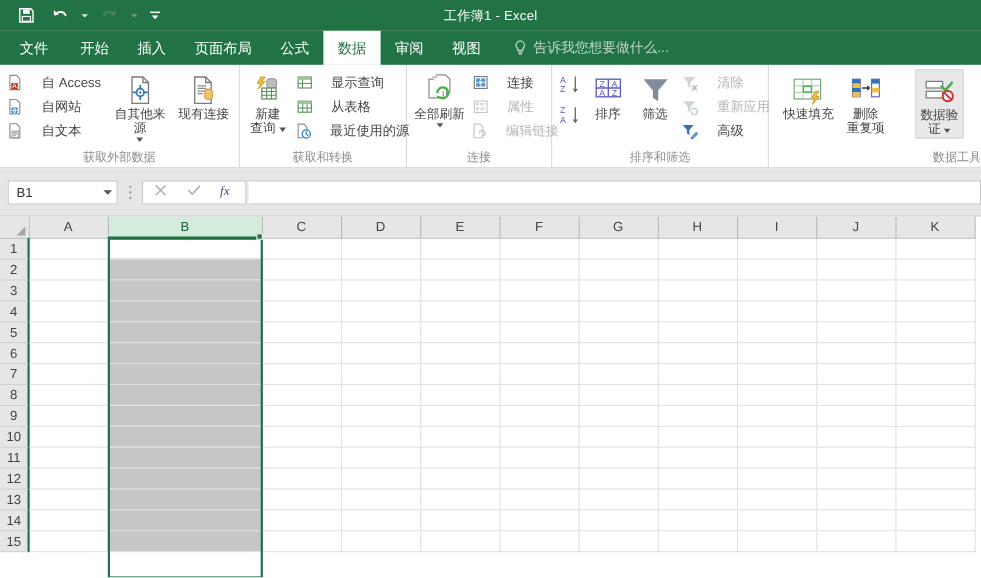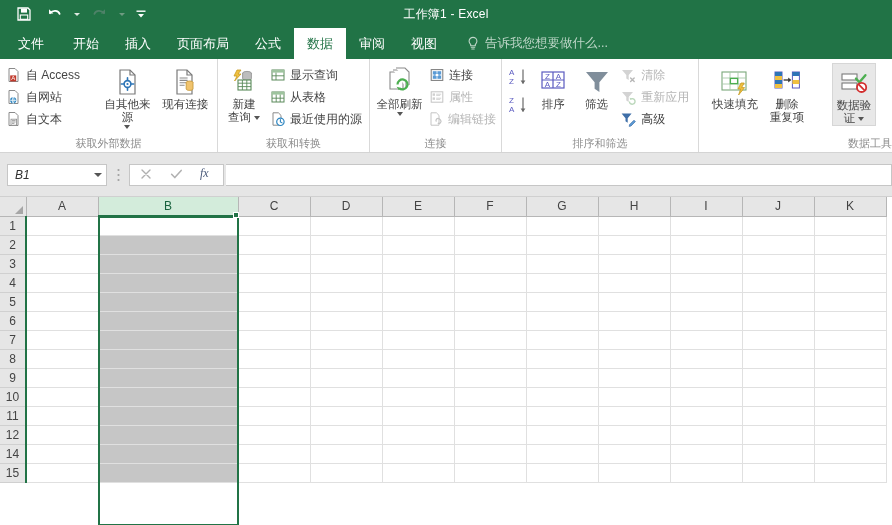--- a/index.html
+++ b/index.html
@@ -105,21 +105,21 @@
     line-height: 13px;
   }
   .bigbtn .ico { height: 32px; display: flex; align-items: center; justify-content: center; }
   .bigbtn.w60 { width: 60px; }
   .bigbtn.w44 { width: 44px; }
   .bigbtn.hot { background: #e8e8e8; border: 1px solid #d6d6d6; margin-left: 23px; }
 
   
   .smallcol { display: flex; flex-direction: column; padding-top: 1px; }
   .smallbtn {
-    display: flex; align-items: center; gap: 4px;
+    display: flex; align-items: center; gap: 16px;
     height: 22px; padding: 0 4px 0 2px;
     cursor: pointer;
     font-size: 12px; color: #444;
     white-space: nowrap;
   }
   .smallbtn .ico { width: 17px; height: 17px; display: flex; align-items: center; justify-content: center; }
   .smallbtn.disabled { color: #b5b5b5; cursor: default; }
 
   .bcaret { width: 0; height: 0; border-left: 3.5px solid transparent;
             border-right: 3.5px solid transparent; border-top: 4px solid #555; margin-top: 1px; }
@@ -134,21 +134,21 @@
     border-bottom: 1px solid #d0d0d0;
   }
   .namebox {
     width: 100px; height: 22px;
     background: #fff; border: 1px solid #c6c6c6;
     display: flex; align-items: center;
     padding: 0 4px 0 7px;
     font-size: 12px; color: #333;
     cursor: text;
   }
-  .namebox .nb-text { flex: 1; font-style: italic; }
+  .namebox .nb-text { flex: 1; }
   .nb-caret { width: 0; height: 0; border-left: 4px solid transparent;
               border-right: 4px solid transparent; border-top: 4.5px solid #555; }
   .fb-dots {
     width: 22px; height: 22px;
     display: flex; align-items: center; justify-content: center;
     cursor: pointer; color: #999; font-size: 13px; letter-spacing: 0;
   }
   .fb-btns {
     display: flex; align-items: center;
     height: 22px; background: #fff; border: 1px solid #c6c6c6;
@@ -852,20 +852,34 @@
       <td class="cell"></td>
       <td class="cell"></td>
       <td class="cell"></td>
       <td class="cell"></td>
       <td class="cell"></td>
       <td class="cell"></td>
       <td class="cell"></td>
       <td class="cell"></td>
     </tr>
 
+    <tr>
+      <td class="rowh inband">13</td>
+      <td class="cell"></td>
+      <td class="cell selcol"></td>
+      <td class="cell"></td>
+      <td class="cell"></td>
+      <td class="cell"></td>
+      <td class="cell"></td>
+      <td class="cell"></td>
+      <td class="cell"></td>
+      <td class="cell"></td>
+      <td class="cell"></td>
+      <td class="cell"></td>
+    </tr>
 
     <tr>
       <td class="rowh inband">14</td>
       <td class="cell"></td>
       <td class="cell selcol"></td>
       <td class="cell"></td>
       <td class="cell"></td>
       <td class="cell"></td>
       <td class="cell"></td>
       <td class="cell"></td>

